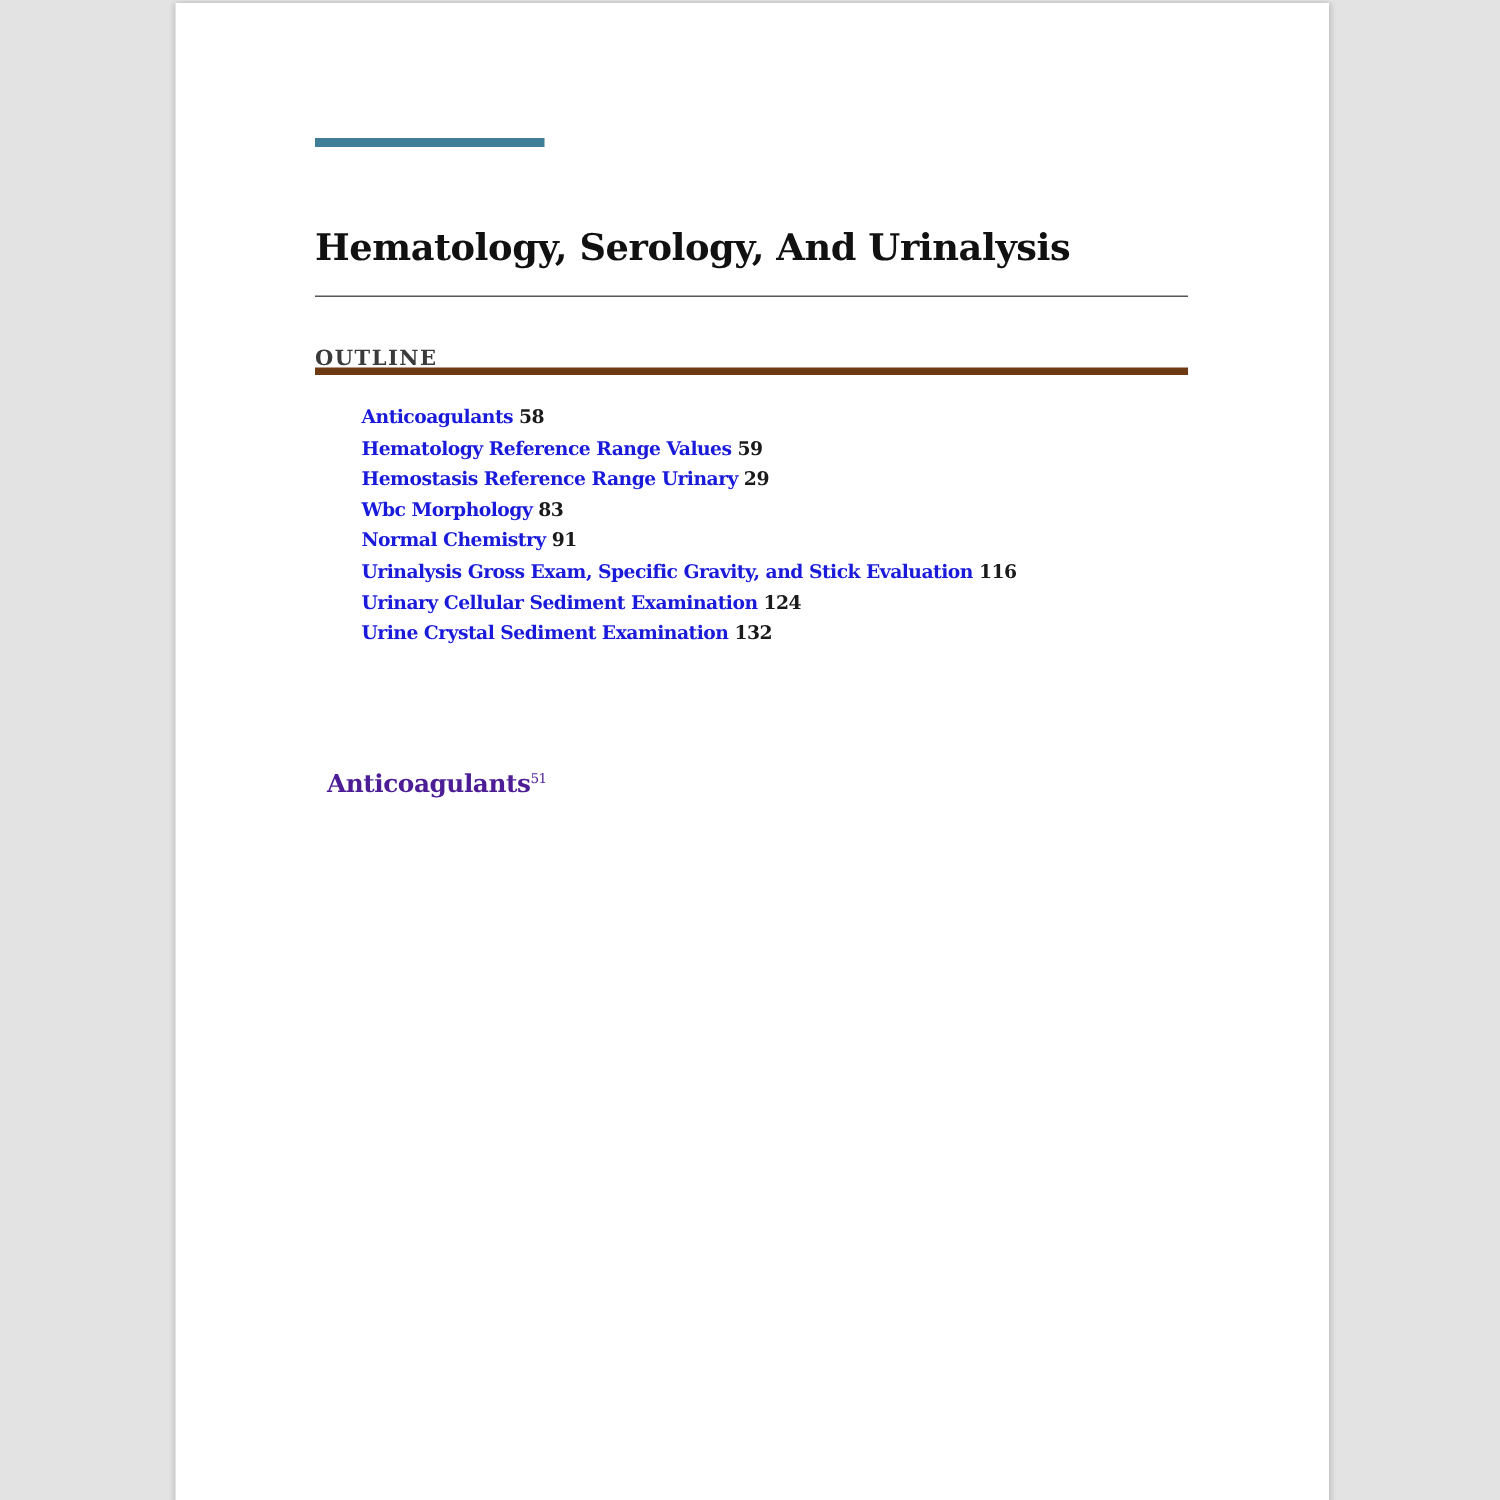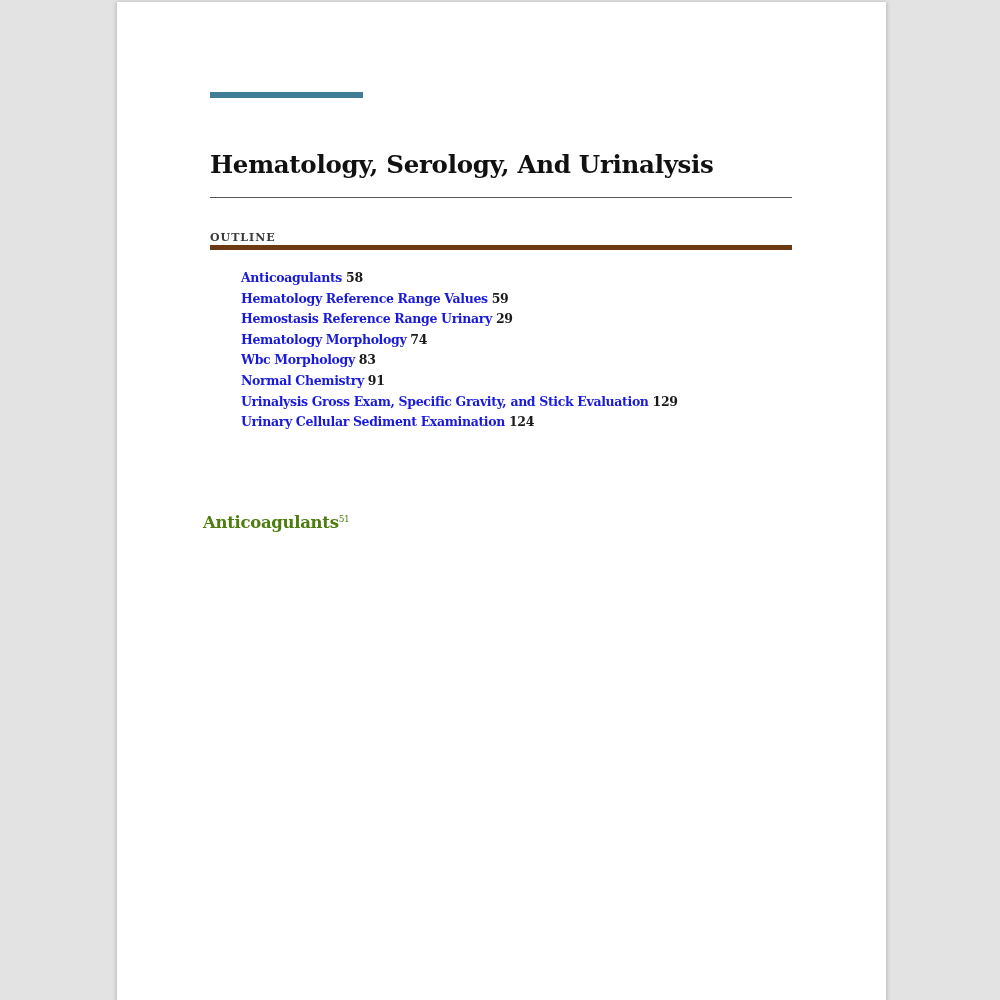--- a/index.html
+++ b/index.html
@@ -52,21 +52,21 @@
       width: 582px;
       height: 0;
       border-top: 1.5px solid #555555;
     }
     .outline-label {
       position: absolute;
       left: 93px;
       top: 229px;
       font-family: "DejaVu Serif", serif;
       font-weight: bold;
-      font-size: 11px;
+      font-size: 14px;
       letter-spacing: 1px;
       color: #3a3a3a;
     }
     .outline-rule {
       position: absolute;
       left: 93px;
       top: 243px;
       width: 582px;
       height: 5px;
       background: #6e3a14;
@@ -92,28 +92,28 @@
       color: #1a1adb;
       text-decoration: none;
       cursor: pointer;
     }
     .outline-page {
       color: #1a1a1a;
       margin-left: 4px;
     }
     .section-heading {
       position: absolute;
-      left: 86px;
+      left: 101px;
       top: 511px;
       margin: 0;
       font-family: "DejaVu Serif", serif;
       font-weight: bold;
       font-size: 16.5px;
       letter-spacing: -0.3px;
-      color: #4d7c0f;
+      color: #4c1d95;
       white-space: nowrap;
     }
     .section-heading sup {
       font-size: 9px;
       vertical-align: 6px;
       font-weight: normal;
     }
   </style>
 </head>
 <body>
@@ -135,32 +135,32 @@
       <li class="outline-item">
         <a class="outline-link">Anticoagulants</a><span class="outline-page">58</span>
       </li>
       <li class="outline-item">
         <a class="outline-link">Hematology Reference Range Values</a><span class="outline-page">59</span>
       </li>
       <li class="outline-item">
         <a class="outline-link">Hemostasis Reference Range Urinary</a><span class="outline-page">29</span>
       </li>
       <li class="outline-item">
-        <a class="outline-link">Hematology Morphology</a><span class="outline-page">74</span>
-      </li>
-      <li class="outline-item">
         <a class="outline-link">Wbc Morphology</a><span class="outline-page">83</span>
       </li>
       <li class="outline-item">
         <a class="outline-link">Normal Chemistry</a><span class="outline-page">91</span>
       </li>
       <li class="outline-item">
-        <a class="outline-link">Urinalysis Gross Exam, Specific Gravity, and Stick Evaluation</a><span class="outline-page">129</span>
+        <a class="outline-link">Urinalysis Gross Exam, Specific Gravity, and Stick Evaluation</a><span class="outline-page">116</span>
       </li>
       <li class="outline-item">
         <a class="outline-link">Urinary Cellular Sediment Examination</a><span class="outline-page">124</span>
+      </li>
+      <li class="outline-item">
+        <a class="outline-link">Urine Crystal Sediment Examination</a><span class="outline-page">132</span>
       </li>
     </ul>
 
     <h2 class="section-heading"><span>Anticoagulants</span><sup>51</sup></h2>
 
   </div>
 </div>
 
 </body></html>

